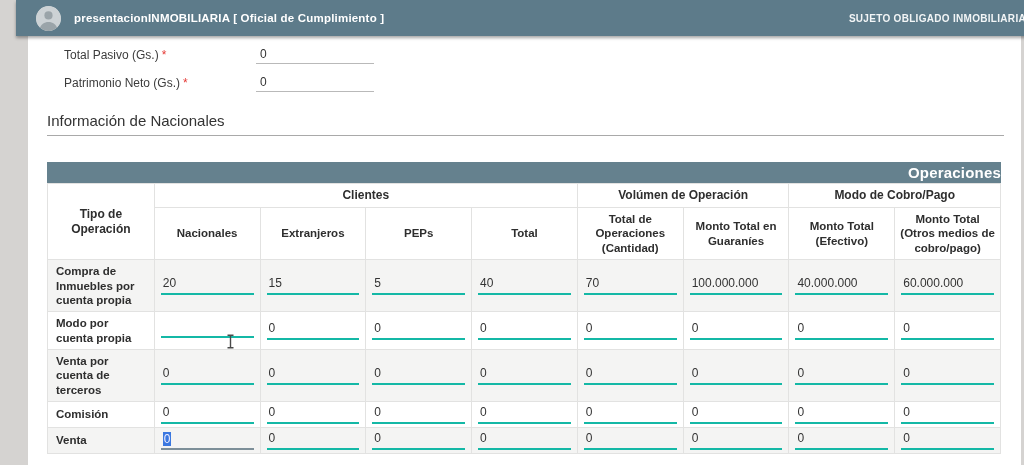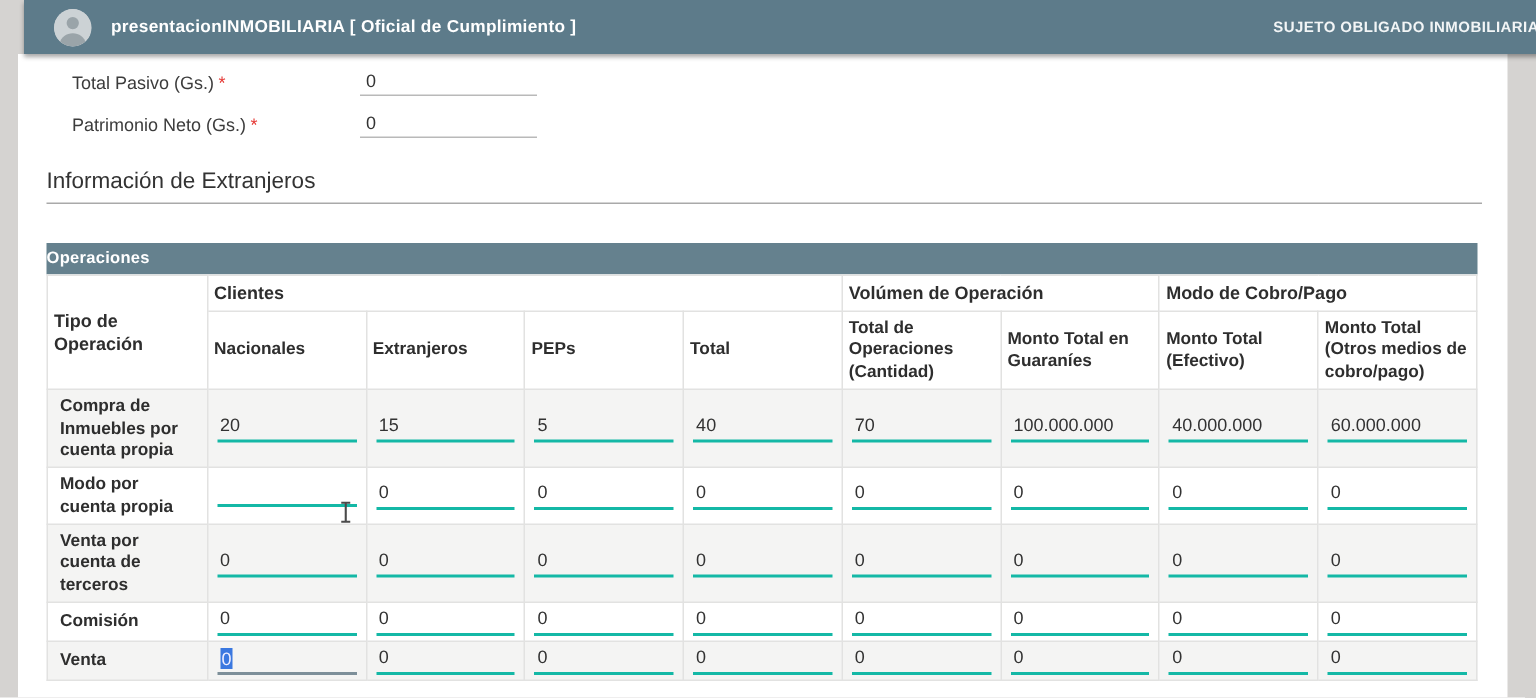--- a/index.html
+++ b/index.html
@@ -35,21 +35,21 @@
   .header-title{
     color:#fff;font-size:11.5px;font-weight:bold;margin-left:13px;
     letter-spacing:.2px;
   }
   .header-right{
     margin-left:auto;margin-right:14px;color:#f2f5f6;
     font-size:10px;font-weight:bold;letter-spacing:.3px;
   }
   
   .card{
-    position:absolute;left:12px;top:36px;width:993px;bottom:0;
+    position:absolute;left:28px;top:36px;width:993px;bottom:0;
     background:#fff;
   }
   
   .form-area{padding-top:5px;}
   .field-row{display:flex;align-items:center;height:28px;}
   .field-label{
     width:228px;padding-left:36px;font-size:12px;color:#3c3c3c;
   }
   .req{color:var(--required);margin-left:3px;}
   .field-input{
@@ -62,33 +62,33 @@
     margin:15px 17px 0 19px;
   }
   .section-rule{
     border:none;border-top:1px solid #a9a9a9;
     margin:6px 17px 0 19px;
   }
   
   .tbl-wrap{margin:26px 20px 0 19px;}
   .tbl-caption{
     background:var(--caption-bg);color:#fff;
-    font-size:11px;font-weight:bold;text-align:left;
+    font-size:15px;font-weight:bold;text-align:right;
     height:21px;line-height:21px;letter-spacing:.2px;
   }
   table.ops{
     width:100%;border-collapse:collapse;table-layout:fixed;
     font-size:12px;background:#fff;
   }
   table.ops th,table.ops td{
     border:1px solid var(--border);
     vertical-align:middle;
   }
   table.ops th{
-    font-weight:bold;color:#2e2e2e;text-align:left;
+    font-weight:bold;color:#2e2e2e;text-align:center;
     padding:4px 4px;line-height:1.25;background:#fff;
   }
   th.group-th{height:23px;padding:2px 4px;}
   th.sub-th{height:49px;font-size:11.5px;}
   th.corner-th{font-size:12px;}
   td.row-label{
     font-weight:bold;color:#2e2e2e;text-align:left;
     padding:4px 6px 4px 8px;font-size:11.5px;line-height:1.25;
   }
   td.val-cell{padding:3px 6px;}
@@ -129,21 +129,21 @@
       <div class="field-row">
         <div class="field-label">Total Pasivo (Gs.)<span class="req">*</span></div>
         <div class="field-input">0</div>
       </div>
       <div class="field-row">
         <div class="field-label">Patrimonio Neto (Gs.)<span class="req">*</span></div>
         <div class="field-input">0</div>
       </div>
     </div>
 
-  <h2 class="section-title">Información de Extranjeros</h2>
+  <h2 class="section-title">Información de Nacionales</h2>
   <hr class="section-rule">
 
   <div class="tbl-wrap">
     <div class="tbl-caption">Operaciones</div>
     <table class="ops">
       <thead>
           <tr>
             <th class="corner-th" rowspan="2" style="width: 11.2%;">Tipo de Operación</th>
             <th class="group-th" colspan="4">Clientes</th>
             <th class="group-th" colspan="2">Volúmen de Operación</th>

